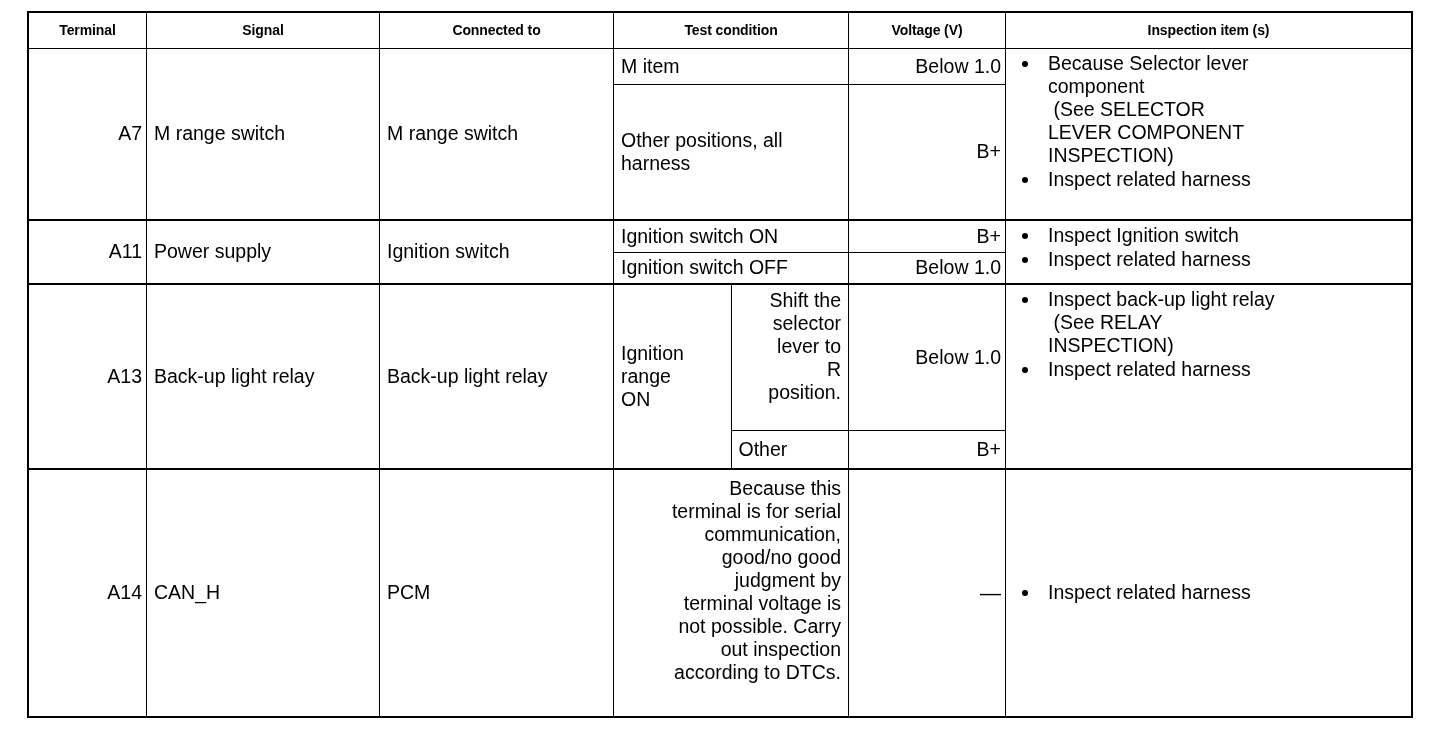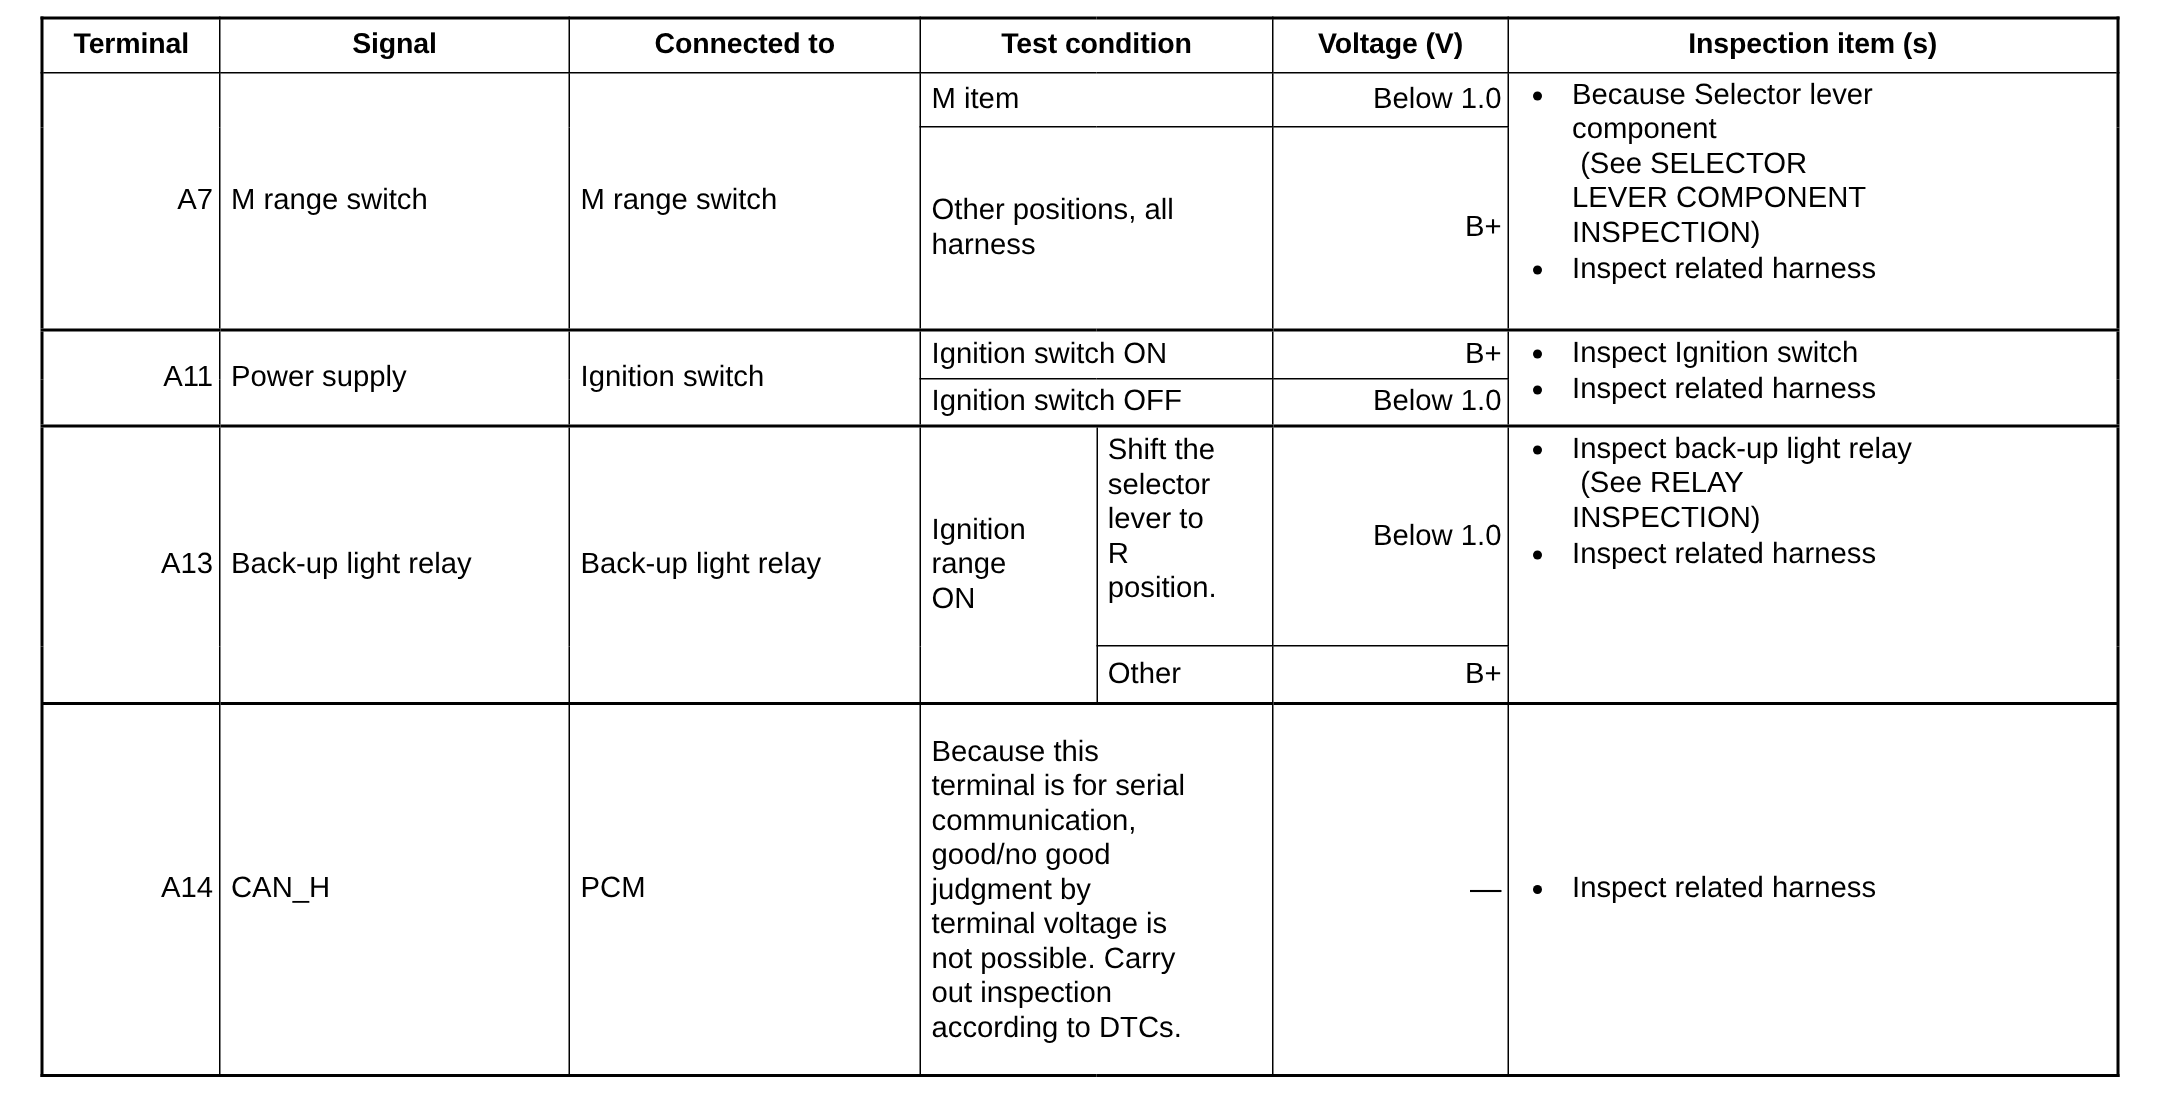--- a/index.html
+++ b/index.html
@@ -44,37 +44,38 @@
     vertical-align: middle;
     text-align: left;
   }
 
   
   thead th {
     text-align: center;
     font-weight: bold;
     height: 35px;
     border-bottom-width: 2.6px;
-    font-size: 19px;
+    font-size: 14px;
     letter-spacing: -0.1px;
   }
 
   
   .cell {
     padding: 1px 7px;
   }
   .cell-center {
     text-align: right;
     padding: 1px 4px;
   }
   .cell-top {
     vertical-align: top;
   }
   .cell-top .cell {
     padding-top: 4px;
+    text-align: right;
   }
 
   td.term {
     text-align: center;
   }
 
   
   ul.insp {
     list-style: none;
     margin: 3px 0 3px 0;
@@ -251,21 +252,21 @@
         <td class="term" style="border-top-width:2.6px">
           <div class="cell cell-center">A14</div>
         </td>
         <td style="border-top-width:2.6px">
           <div class="cell">CAN_H</div>
         </td>
         <td style="border-top-width:2.6px">
           <div class="cell">PCM</div>
         </td>
         <td colspan="2" class="cell-top" style="border-top-width:2.6px">
-          <div class="cell" style="white-space:pre-line;padding-top:20px">Because this
+          <div class="cell" style="white-space:pre-line;padding-top:7px">Because this
 terminal is for serial
 communication,
 good/no good
 judgment by
 terminal voltage is
 not possible. Carry
 out inspection
 according to DTCs.</div>
         </td>
         <td style="border-top-width:2.6px">

